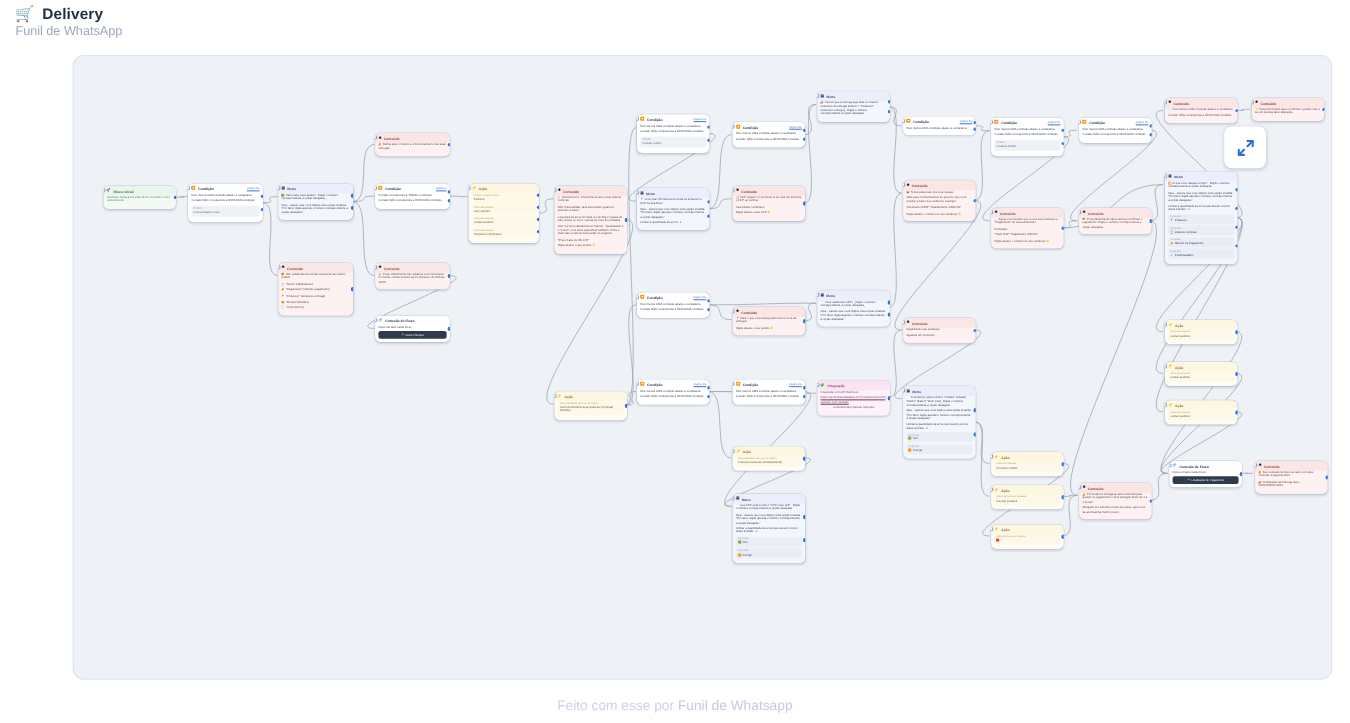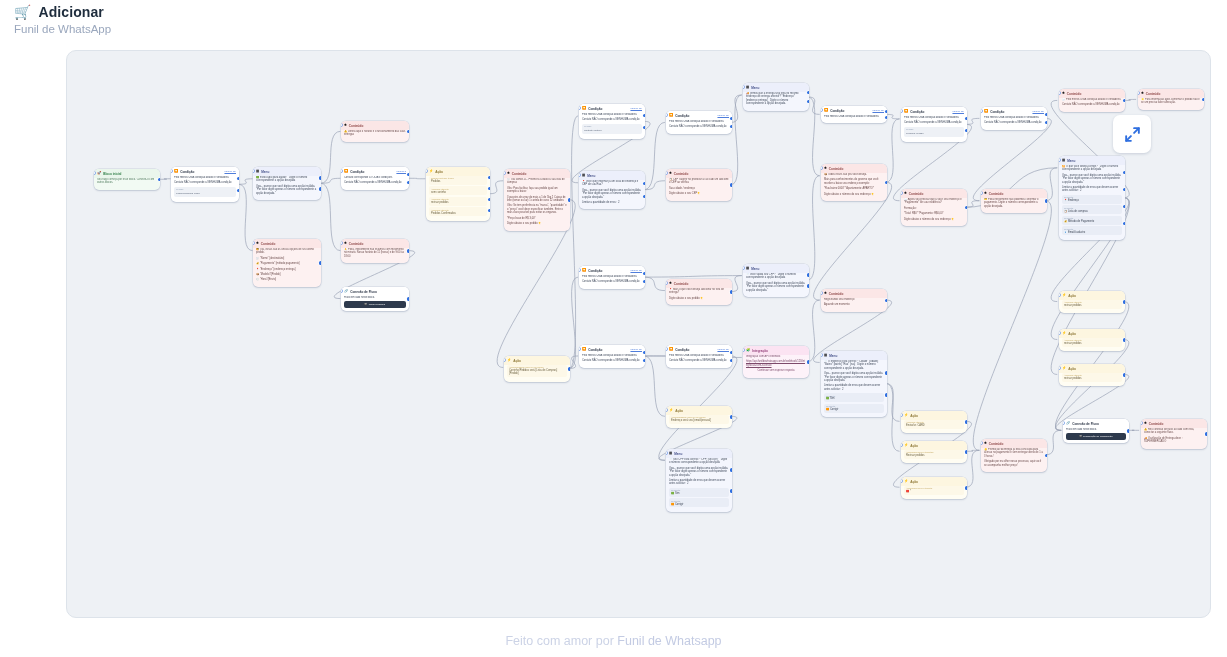--- a/index.html
+++ b/index.html
@@ -142,21 +142,21 @@
   }
 </style>
 </head>
 <body>
 
 <div class="page">
 
   <div class="header">
     <div class="header-title-row">
       <span class="cart-icon">🛒</span>
-      <span class="app-title">Adicionar</span>
+      <span class="app-title">Delivery</span>
     </div>
     <div class="app-subtitle">Funil de WhatsApp</div>
   </div>
 
   <div class="canvas">
     <div class="canvas-inner" id="canvas-inner">
       <svg class="edges" id="edges" viewBox="0 0 1145 568" preserveAspectRatio="none">
           <path d="M 93 128.5 C 111 128.5, 86 128, 104 128" fill="none" stroke="#9aa3b5" stroke-width="0.7"></path>
           <path d="M 172 133.5 C 190 133.5, 168 128, 186 128" fill="none" stroke="#9aa3b5" stroke-width="0.7"></path>
           <path d="M 172 133.5 C 190 133.5, 168 200, 186 200" fill="none" stroke="#9aa3b5" stroke-width="0.7"></path>
@@ -869,16 +869,16 @@
   <div class="fs-btn">
     <svg width="19" height="19" viewBox="0 0 24 24" fill="none" stroke="#2f6fe0" stroke-width="2.4" stroke-linecap="round" stroke-linejoin="round">
       <polyline points="14,4 20,4 20,10"></polyline>
       <polyline points="10,20 4,20 4,14"></polyline>
       <line x1="20" y1="4" x2="14" y2="10"></line>
       <line x1="4" y1="20" x2="10" y2="14"></line>
     </svg>
   </div>
 
   <div class="footer">
-    <span>Feito com amor por</span>
+    <span>Feito com esse por</span>
     <span class="brand">Funil de Whatsapp</span>
   </div>
 </div>
 
 </body></html>

